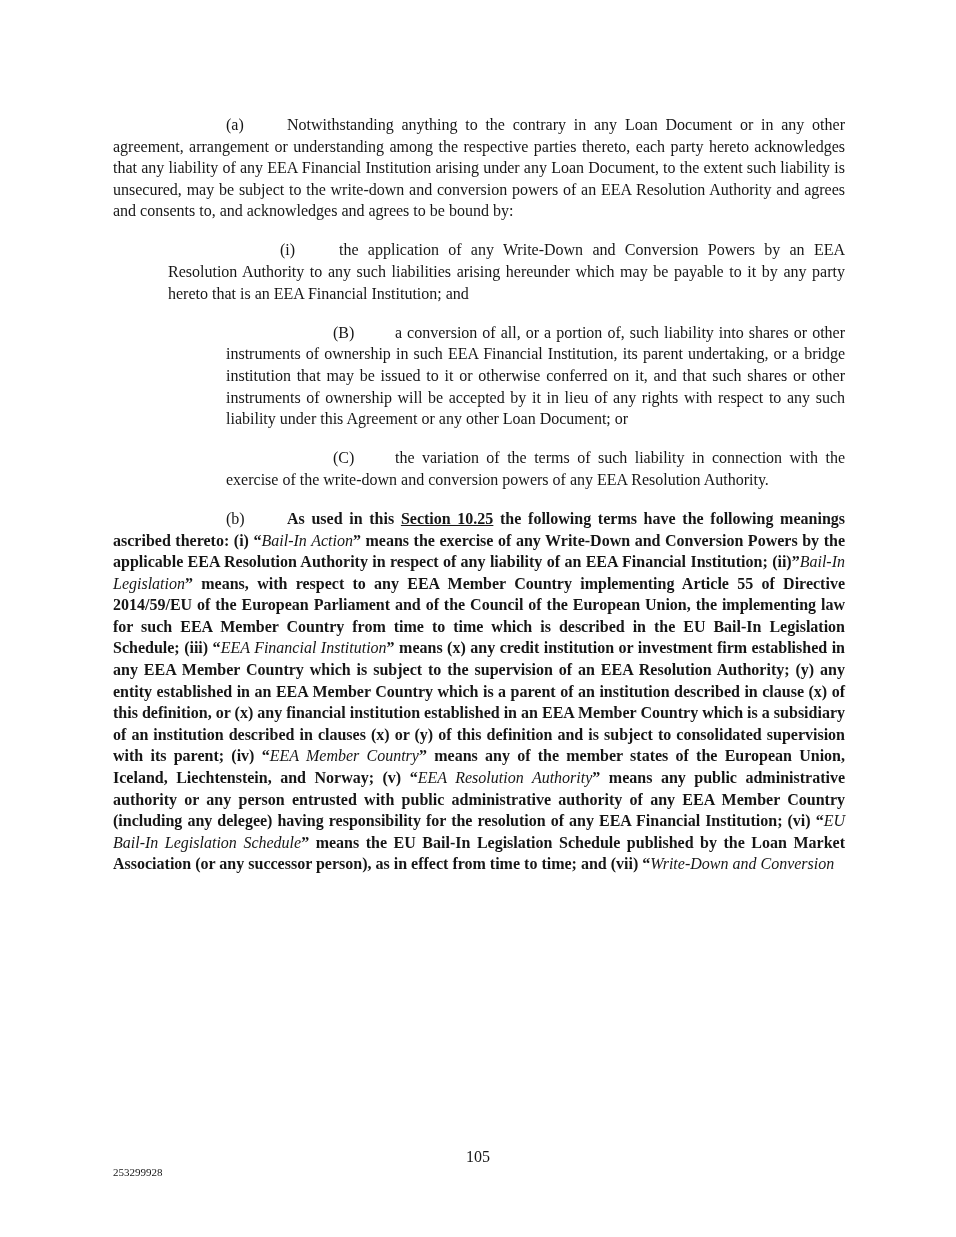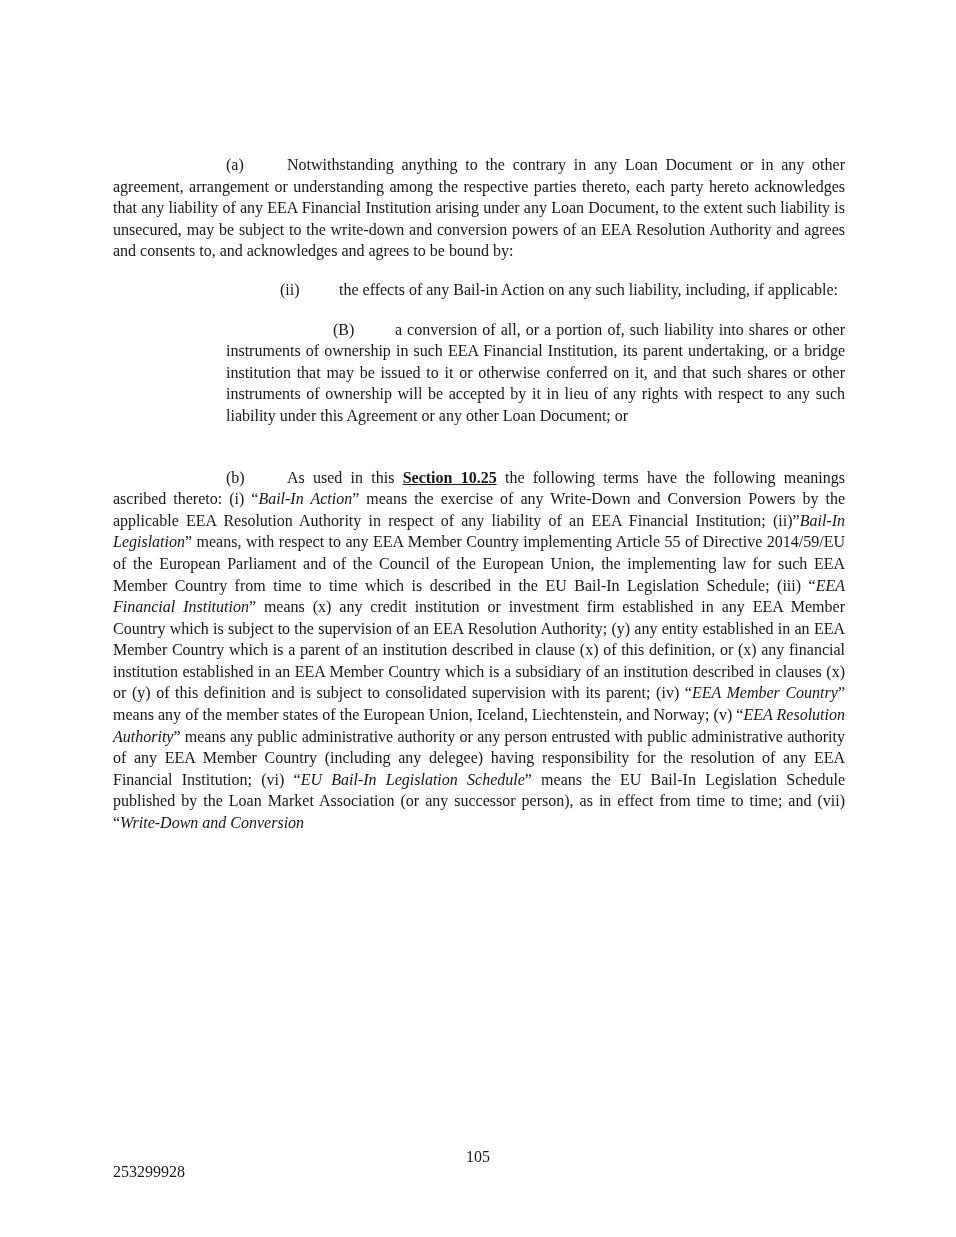--- a/index.html
+++ b/index.html
@@ -24,21 +24,20 @@
     width: 732px;
     top: 114px;
     text-align: justify;
   }
   .para {
     margin: 0 0 17.5px 0;
   }
   
   .p-letter {
     text-indent: 113px;
-    margin-top: 40px;
   }
   .p-letter .label {
     display: inline-block;
     width: 61px;
     text-indent: 0;
   }
   
   .p-roman {
     margin-left: 55px;
     text-indent: 112px;
@@ -51,54 +50,55 @@
   
   .p-cap {
     margin-left: 113px;
     text-indent: 107px;
   }
   .p-cap .label {
     display: inline-block;
     width: 62px;
     text-indent: 0;
   }
-  .seg-n  { font-style: normal; font-weight: normal; }
+  .seg-n  { font-style: normal; font-weight: bold; }
   .seg-bi { font-style: italic; font-weight: normal; }
   .seg-u  { text-decoration: underline; font-weight: bold; }
   .page-number {
     position: absolute;
     top: 1146px;
     left: 0;
     width: 956px;
     text-align: center;
     font-size: 16px;
     line-height: 21px;
   }
   .doc-id {
     position: absolute;
     top: 1165px;
     left: 113px;
-    font-size: 16px;
+    font-size: 11px;
     line-height: 14px;
   }
 </style>
 </head>
 <body>
 
 <div class="page">
   <div class="content">
 
     <p class="para p-letter"><span class="label">(a)</span><span>Notwithstanding anything to the contrary in any Loan Document or in any other agreement, arrangement or understanding among the respective parties thereto, each party hereto acknowledges that any liability of any EEA Financial Institution arising under any Loan Document, to the extent such liability is unsecured, may be subject to the write-down and conversion powers of an EEA Resolution Authority and agrees and consents to, and acknowledges and agrees to be bound by:</span></p>
 
+    <p class="para p-roman"><span class="label">(i)</span><span>the application of any Write-Down and Conversion Powers by an EEA Resolution Authority to any such liabilities arising hereunder which may be payable to it by any party hereto that is an EEA Financial Institution; and</span></p>
 
-    <p class="para p-roman"><span class="label">(ii)</span><span>the effects of any Bail-in Action on any such liability, including, if applicable:</span></p>
 
 
     <p class="para p-cap"><span class="label">(B)</span><span>a conversion of all, or a portion of, such liability into shares or other instruments of ownership in such EEA Financial Institution, its parent undertaking, or a bridge institution that may be issued to it or otherwise conferred on it, and that such shares or other instruments of ownership will be accepted by it in lieu of any rights with respect to any such liability under this Agreement or any other Loan Document; or</span></p>
 
+    <p class="para p-cap"><span class="label">(C)</span><span>the variation of the terms of such liability in connection with the exercise of the write-down and conversion powers of any EEA Resolution Authority.</span></p>
 
     <p class="para p-letter"><span class="label">(b)</span><span><span class="seg-n">As used in this </span><span class="seg-u">Section 10.25</span><span class="seg-n"> the following terms have the following meanings ascribed thereto: (i) “</span><span class="seg-bi">Bail-In Action</span><span class="seg-n">” means the exercise of any Write-Down and Conversion Powers by the applicable EEA Resolution Authority in respect of any liability of an EEA Financial Institution; (ii)”</span><span class="seg-bi">Bail-In Legislation</span><span class="seg-n">” means, with respect to any EEA Member Country implementing Article 55 of Directive 2014/59/EU of the European Parliament and of the Council of the European Union, the implementing law for such EEA Member Country from time to time which is described in the EU Bail-In Legislation Schedule; (iii) “</span><span class="seg-bi">EEA Financial Institution</span><span class="seg-n">” means (x) any credit institution or investment firm established in any EEA Member Country which is subject to the supervision of an EEA Resolution Authority; (y) any entity established in an EEA Member Country which is a parent of an institution described in clause (x) of this definition, or (x) any financial institution established in an EEA Member Country which is a subsidiary of an institution described in clauses (x) or (y) of this definition and is subject to consolidated supervision with its parent; (iv) “</span><span class="seg-bi">EEA Member Country</span><span class="seg-n">” means any of the member states of the European Union, Iceland, Liechtenstein, and Norway; (v) “</span><span class="seg-bi">EEA Resolution Authority</span><span class="seg-n">” means any public administrative authority or any person entrusted with public administrative authority of any EEA Member Country (including any delegee) having responsibility for the resolution of any EEA Financial Institution; (vi) “</span><span class="seg-bi">EU Bail-In Legislation Schedule</span><span class="seg-n">” means the EU Bail-In Legislation Schedule published by the Loan Market Association (or any successor person), as in effect from time to time; and (vii) “</span><span class="seg-bi">Write-Down and Conversion</span></span></p>
 
   </div>
 
   <div class="page-number">105</div>
   <div class="doc-id">253299928</div>
 </div>
 
 </body></html>

